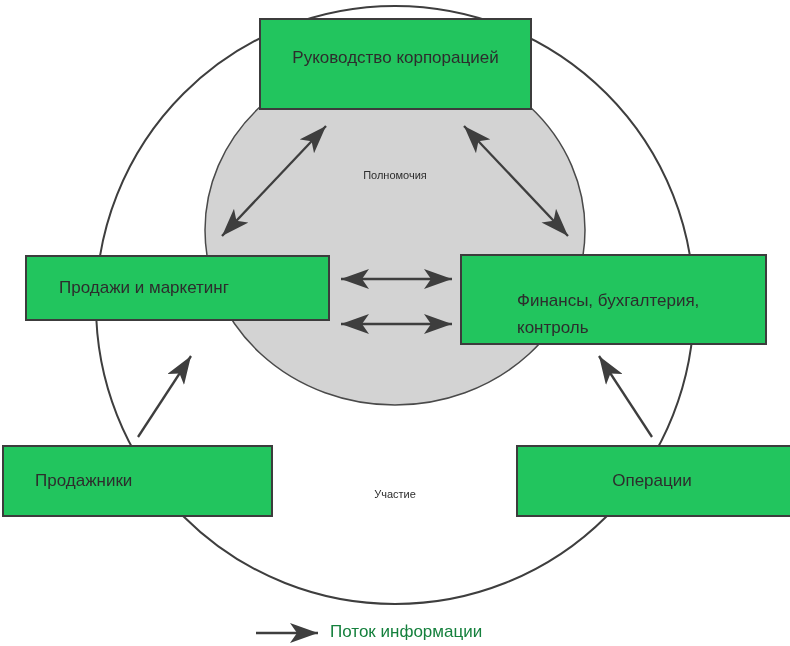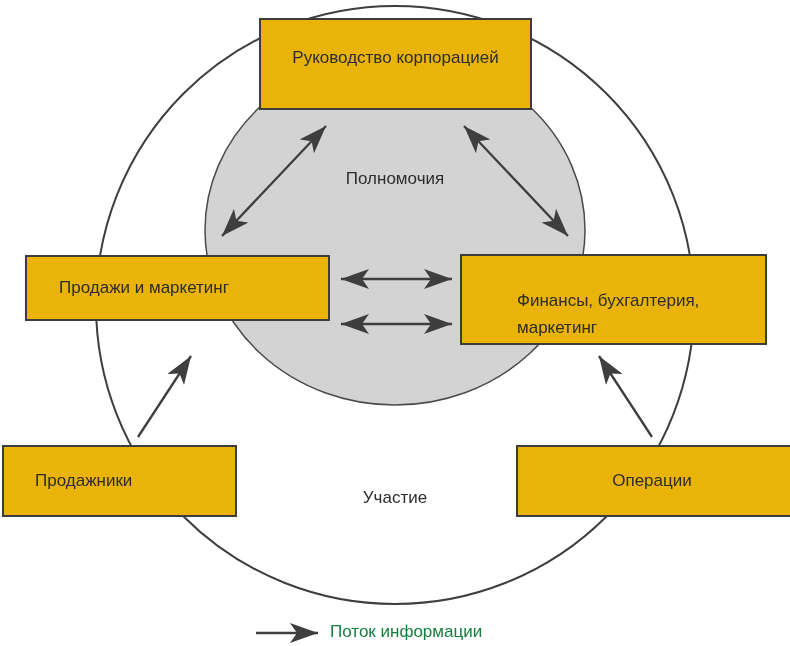--- a/index.html
+++ b/index.html
@@ -9,40 +9,40 @@
     height: 646px;
     background: #ffffff;
     overflow: hidden;
     font-family: "Liberation Sans", "DejaVu Sans", sans-serif;
     color: #2d2d2d;
   }
   .layer-svg { position: absolute; left: 0; top: 0; }
   .box {
     position: absolute;
     box-sizing: border-box;
-    background: #eab308;
+    background: #22c55e;
     border: 2px solid #3c3c3c;
     display: flex;
     align-items: center;
     font-size: 17px;
     line-height: 22px;
     color: #2d2d2d;
   }
   .box-top    { left: 259px; top: 18px;  width: 273px; height: 92px; justify-content: center; padding-bottom: 12px; }
   .box-left   { left: 25px;  top: 255px; width: 305px; height: 66px; padding-left: 32px; }
   .box-right  { left: 460px; top: 254px; width: 307px; height: 91px; padding-left: 55px; padding-top: 28px;
                 flex-direction: column; align-items: flex-start; justify-content: center; line-height: 27px; }
-  .box-bottom-left  { left: 2px;   top: 445px; width: 235px; height: 72px; padding-left: 31px; }
+  .box-bottom-left  { left: 2px;   top: 445px; width: 271px; height: 72px; padding-left: 31px; }
   .box-bottom-right { left: 516px; top: 445px; width: 298px; height: 72px; justify-content: center; padding-right: 26px; }
   .zone-label {
     position: absolute;
     left: 0;
     width: 790px;
     text-align: center;
-    font-size: 17px;
+    font-size: 11px;
     color: #2d2d2d;
   }
   .zone-inner { top: 169px; }
   .zone-outer { top: 488px; }
   .legend-label {
     position: absolute;
     left: 330px;
     top: 622px;
     font-size: 17px;
     color: #15803d;
@@ -86,21 +86,21 @@
   <div class="box box-top">
     <span>Руководство корпорацией</span>
   </div>
 
   <div class="box box-left">
     <span>Продажи и маркетинг</span>
   </div>
 
   <div class="box box-right">
     <span>Финансы, бухгалтерия,</span>
-    <span>маркетинг</span>
+    <span>контроль</span>
   </div>
 
   <div class="box box-bottom-left">
     <span>Продажники</span>
   </div>
 
   <div class="box box-bottom-right">
     <span>Операции</span>
   </div>
 

